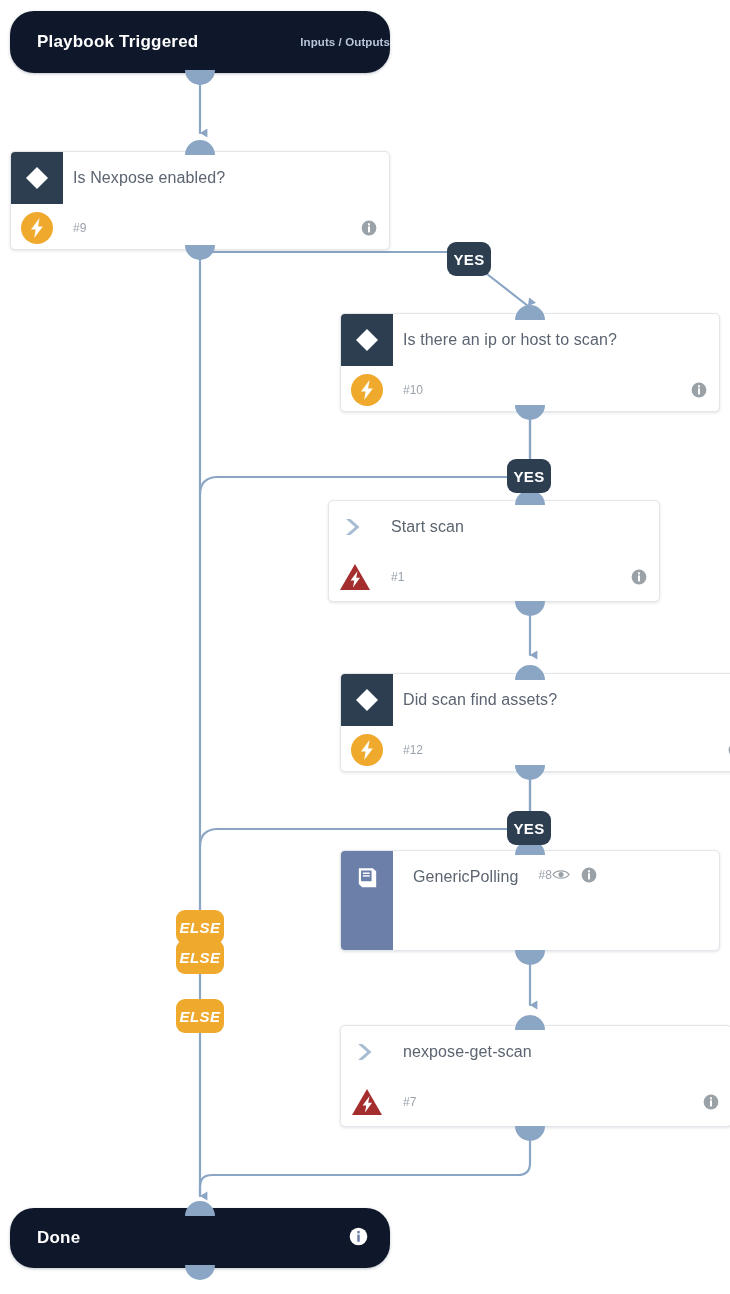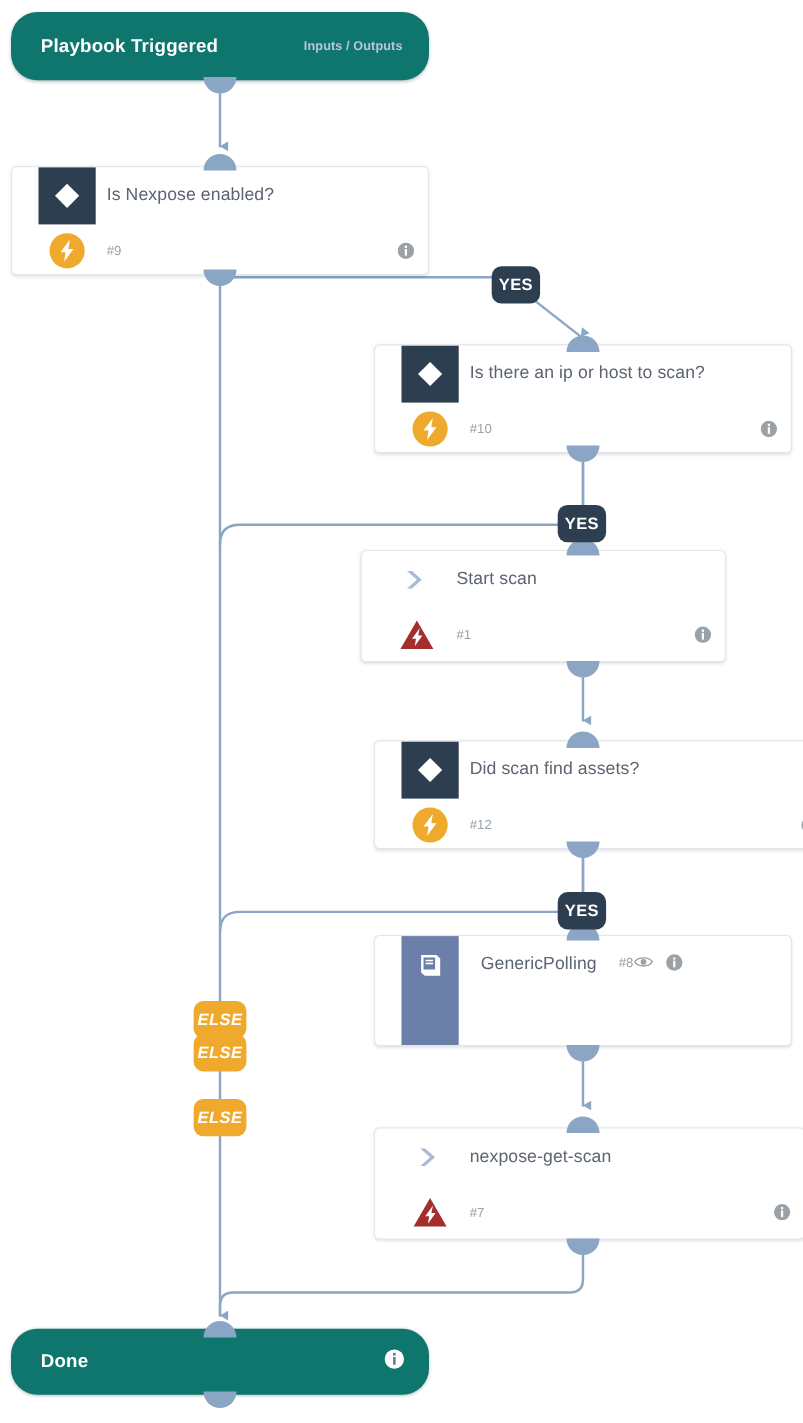--- a/index.html
+++ b/index.html
@@ -18,58 +18,56 @@
     position:absolute;
     left:0;top:0;
     width:730px;height:1294px;
     pointer-events:none;
   }
 
   
   .pill{
     position:absolute;
     box-sizing:border-box;
-    background:#0f766e;
+    background:#0f172a;
     border-radius:24px;
     box-shadow:0 1px 3px rgba(40,55,80,.30);
     display:flex;
     align-items:center;
     z-index:6;
   }
   .pill .pill-title{
     color:#ffffff;
     font-size:17px;
     font-weight:600;
     letter-spacing:.2px;
     margin-left:27px;
   }
   .pill .pill-sub{
     margin-left:auto;
-    margin-right:24px;
     color:#b9c5db;
     font-size:11.5px;
     font-weight:bold;
     letter-spacing:.1px;
   }
   .pill .pill-info{
     margin-left:auto;
     margin-right:22px;
   }
 
   
   .card{
     position:absolute;
     box-sizing:border-box;
     background:#ffffff;
     border:1px solid #e3e6ea;
     border-radius:5px;
     box-shadow:0 1px 3px rgba(60,72,88,.16);
     z-index:6;
     overflow:hidden;
-    padding-left:24px;
   }
   .card-head{
     position:relative;
     height:52px;
     display:flex;
     align-items:center;
   }
   .card-head .head-sq{
     width:52px;height:52px;
     background:#2d3e50;

